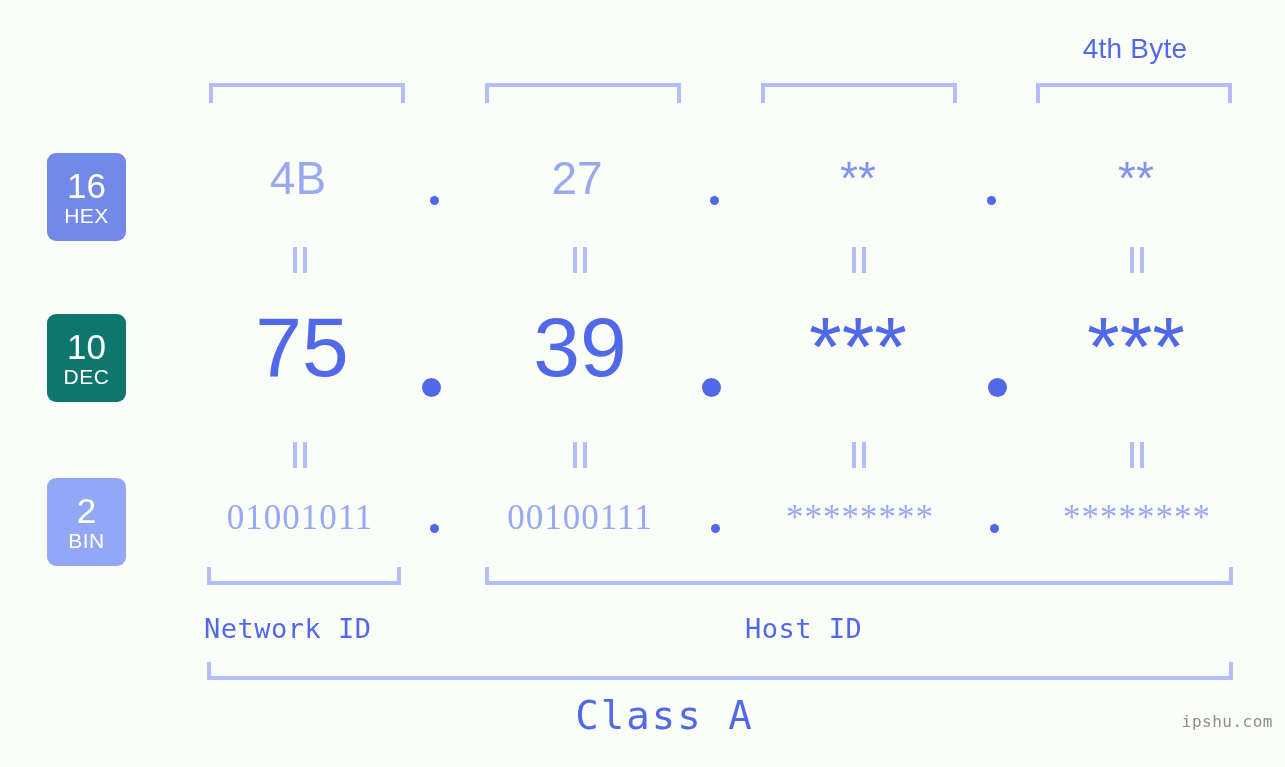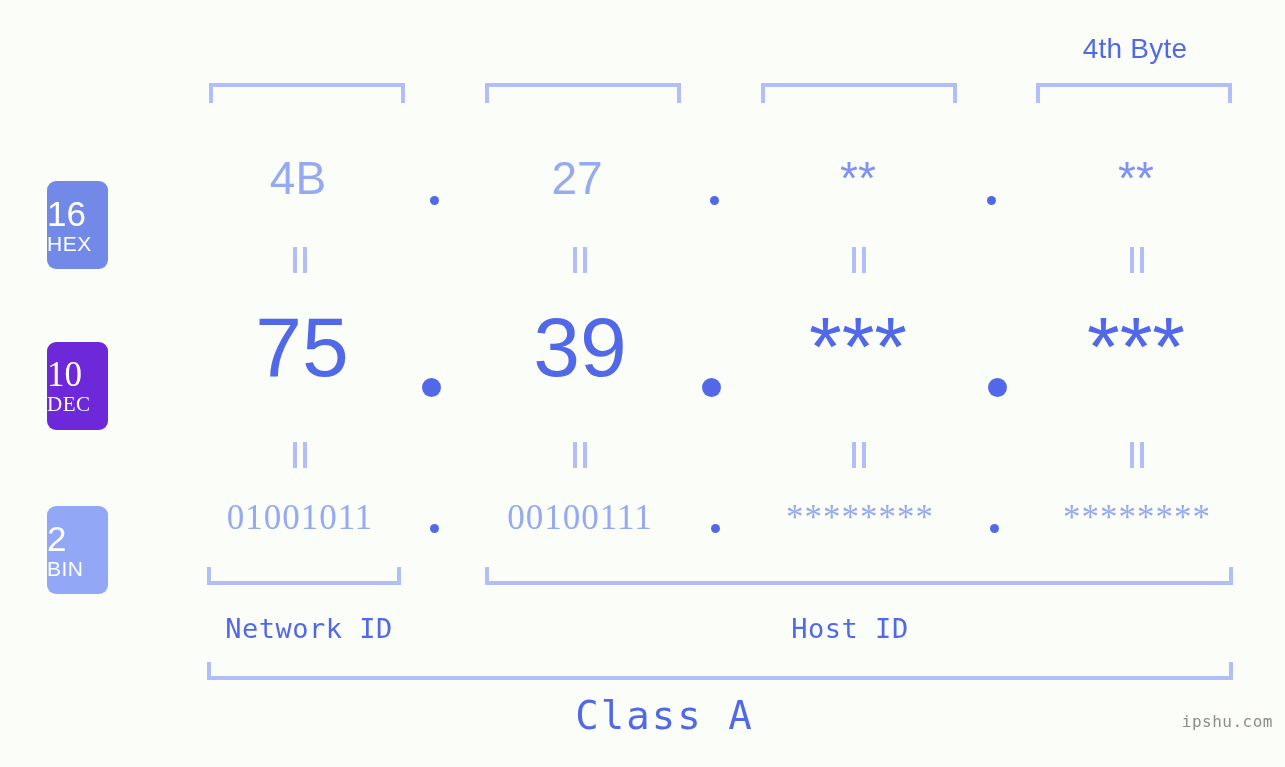--- a/index.html
+++ b/index.html
@@ -18,43 +18,43 @@
 
   .stage {
     position: absolute;
     inset: 0;
   }
 
   
   .badge {
     position: absolute;
     left: 47px;
-    width: 61px;
+    width: 79px;
     height: 88px;
     border-radius: 9px;
     color: #ffffff;
     display: flex;
     flex-direction: column;
+    align-items: center;
     justify-content: center;
     line-height: 1;
-    margin-top: 28px;
   }
   .badge .num {
     font-size: 35px;
     font-weight: 400;
     letter-spacing: 0px;
     margin-bottom: 2px;
   }
   .badge .nm {
     font-size: 21px;
     font-weight: 400;
     letter-spacing: 0.5px;
   }
   .badge-hex { top: 153px; background: #7289e8; }
-  .badge-dec { top: 314px; background: #6d28d9; font-family: Liberation Serif, serif; }
+  .badge-dec { top: 314px; background: #0f766e; }
   .badge-bin { top: 478px; background: #92a7f5; }
 
   
   .byte-label {
     position: absolute;
     top: 33px;
     width: 200px;
     text-align: center;
     font-size: 28px;
     color: #5169e8;
@@ -133,21 +133,21 @@
     border-left: 4px solid #b3bdf7;
     border-right: 4px solid #b3bdf7;
     box-sizing: border-box;
   }
 
   .idlabel {
     position: absolute;
     font-family: "DejaVu Sans Mono", monospace;
     font-size: 27px;
     color: #5169e8;
-    text-align: center;
+    text-align: left;
     letter-spacing: 0.5px;
   }
 
   .classlabel {
     position: absolute;
     left: 0;
     width: 1285px;
     top: 693px;
     text-align: center;
     font-family: "DejaVu Sans Mono", monospace;

